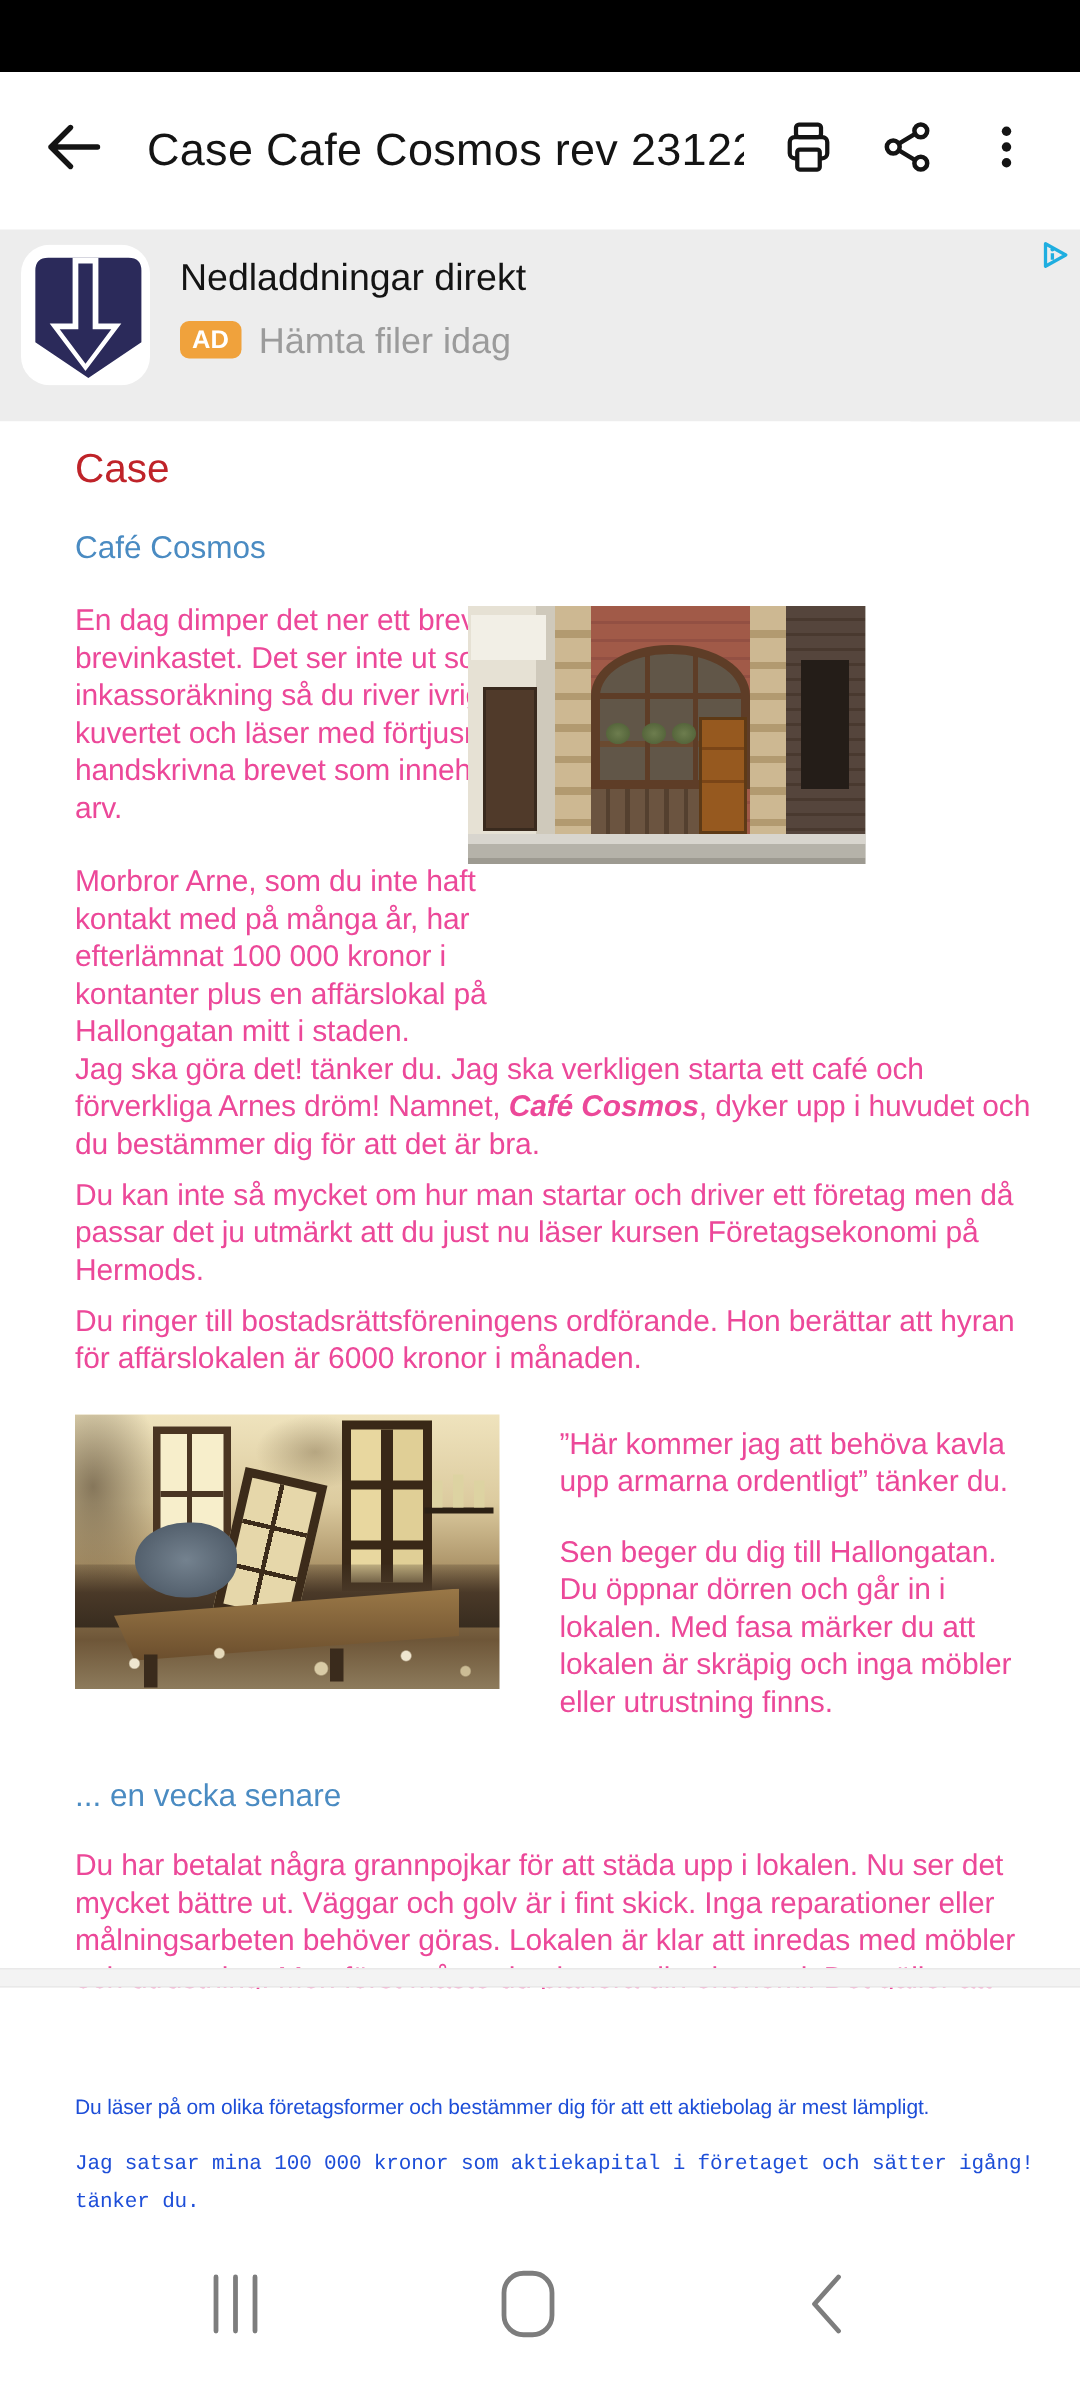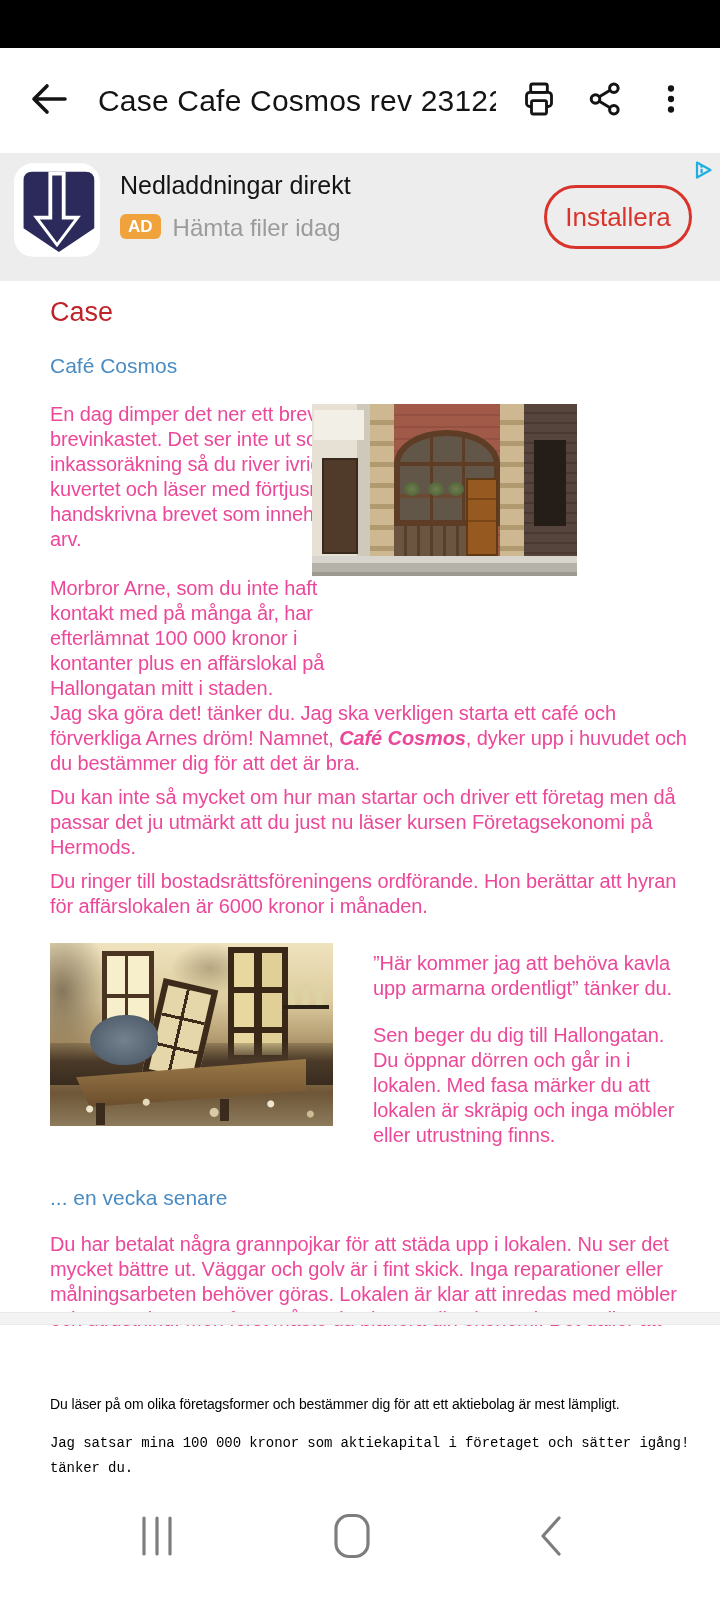--- a/index.html
+++ b/index.html
@@ -51,21 +51,21 @@
   .row2 .col2 p + p { margin-top:22px; }
   .h2-week { margin-top:38px; }
   .p-after-h2 { margin-top:22px; }
 
   
   .page-sep { position:absolute; top:1312px; left:0; width:720px; height:13px; background:#f3f3f3;
               border-top:1px solid #e9e9e9; border-bottom:1px solid #e9e9e9; }
 
   
   .doc2 { position:absolute; top:1326px; left:0; width:720px; background:#fff; padding:66px 30px 0 50px; }
-  .doc2 p { font-size:14px; line-height:25px; color:#000000; letter-spacing:-0.1px; }
+  .doc2 p { font-size:14px; line-height:25px; color:#1d4ed8; letter-spacing:-0.1px; }
   .doc2 p + p { margin-top:14px;font-family:Liberation Mono, monospace; }
   .h2-plan { margin-top:22px; }
 
   
   .nav-bar { position:absolute; top:1500px; left:0; width:720px; height:100px; background:#fff; }
   .nav-btn { position:absolute; top:8px; width:60px; height:60px; display:flex; align-items:center; justify-content:center; }
   .nav-recents { left:127px; }
   .nav-home { left:322px; }
   .nav-back { left:523px; }
 
@@ -182,21 +182,20 @@
         <path d="M40 13 h10 v46 h13 l-18 24 l-18 -24 h13 z" fill="#2b2a5a"></path>
       </svg>
     </div>
     <div class="ad-text">
       <div class="ad-title">Nedladdningar direkt</div>
       <div class="ad-sub-row">
         <span class="ad-badge">AD</span>
         <span class="ad-subtitle">Hämta filer idag</span>
       </div>
     </div>
-    <button class="ad-cta">Installera</button>
     <div class="adchoices">
       <svg width="24" height="24" viewBox="0 0 24 24">
         <path d="M6 4.5 L19.5 12 L6 19.5 Z" fill="none" stroke="#1faee0" stroke-width="2.2" stroke-linejoin="round"></path>
         <circle cx="10.6" cy="8.4" r="1.3" fill="#1faee0"></circle>
         <path d="M10.6 10.8 V15.2" stroke="#1faee0" stroke-width="2.2"></path>
       </svg>
     </div>
   </div>
 
   <div class="doc">

